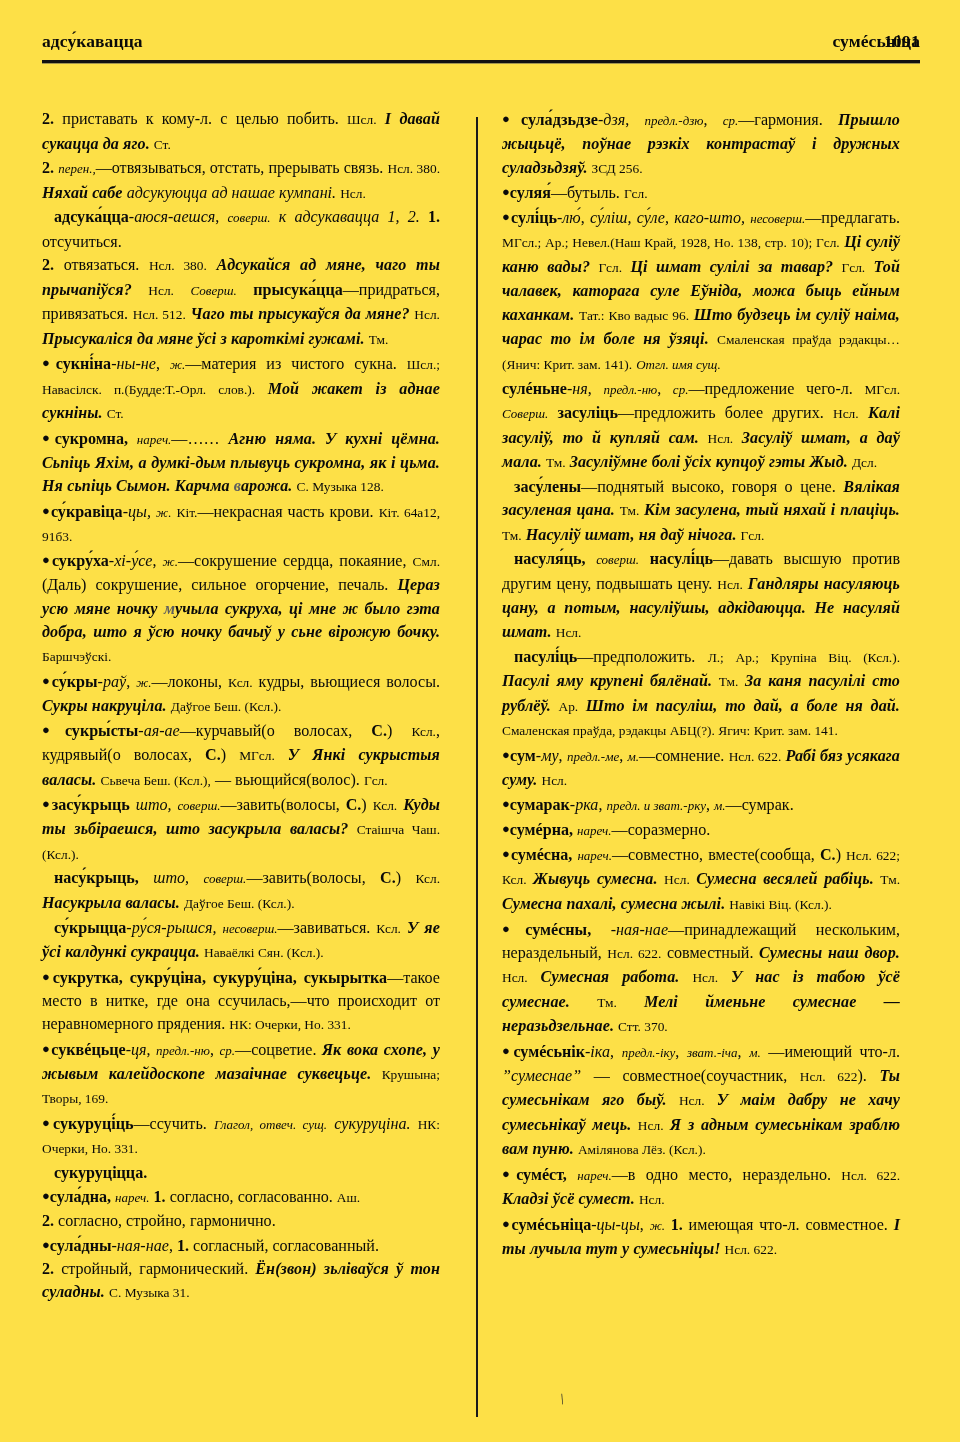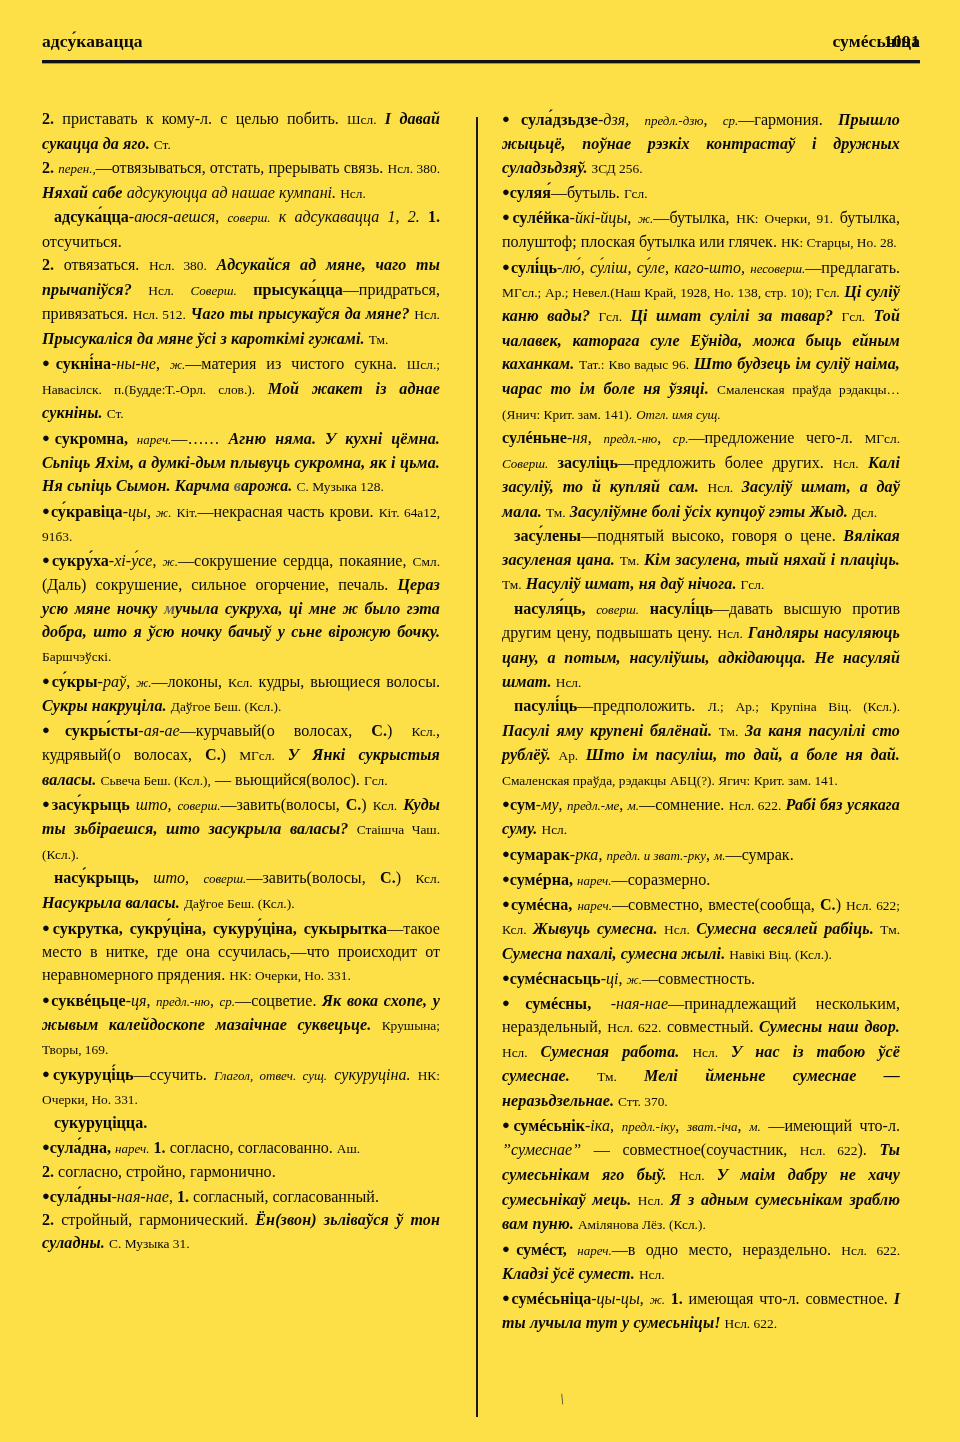--- a/index.html
+++ b/index.html
@@ -159,43 +159,42 @@
         <div class="entry ind"><span class="lemma">адсука́цца</span><span class="infl">-аюся-аешся</span>, <span class="gram">соверш.</span> <span class="infl">к адсукавацца 1, 2.</span> <span class="num">1.</span> отсучиться.</div>
         <div class="entry noind"><span class="num">2.</span> отвязаться. <span class="src">Нсл. 380.</span> <span class="q">Адсукайся ад мяне, чаго ты прычапіўся?</span> <span class="src">Нсл.</span> <span class="gram">Соверш.</span> <span class="lemma">прысука́цца</span>—придраться, привязаться. <span class="src">Нсл. 512.</span> <span class="q">Чаго ты прысукаўся да мяне?</span> <span class="src">Нсл.</span> <span class="q">Прысукаліся да мяне ўсі з кароткімі гужамі.</span> <span class="src">Тм.</span></div>
         <div class="entry noind"><span class="bullet">●</span><span class="lemma">сукні́на</span><span class="infl">-ны-не</span>, <span class="gram">ж.</span>—материя из чистого сукна. <span class="src">Шсл.; Навасілск. п.(Будде:Т.-Орл. слов.).</span> <span class="q">Мой жакет із аднае сукніны.</span> <span class="src">Ст.</span></div>
         <div class="entry noind"><span class="bullet">●</span><span class="lemma">сукромна,</span> <span class="gram">нареч.</span>—…… <span class="q">Агню няма. У кухні цёмна. Сьпіць Яхім, а думкі-дым плывуць сукромна, як і цьма. Ня сьпіць Сымон. Карчма <span class="faint">в</span>арожа.</span> <span class="src">С. Музыка 128.</span></div>
         <div class="entry noind"><span class="bullet">●</span><span class="lemma">су́кравіца</span><span class="infl">-цы,</span> <span class="gram">ж.</span> <span class="src">Кіт.</span>—некрасная часть крови. <span class="src">Кіт. 64а12, 91б3.</span></div>
         <div class="entry noind"><span class="bullet">●</span><span class="lemma">сукру́ха</span><span class="infl">-хі-у́се</span>, <span class="gram">ж.</span>—сокрушение сердца, покаяние, <span class="src">Смл.</span> (Даль) сокрушение, сильное огорчение, печаль. <span class="q">Цераз усю мяне ночку <span class="faint">м</span>учыла сукруха, ці мне ж было гэта добра, што я ўсю ночку бачыў у сьне вірожую бочку.</span> <span class="src">Баршчэўскі.</span></div>
         <div class="entry noind"><span class="bullet">●</span><span class="lemma">су́кры</span><span class="infl">-раў</span>, <span class="gram">ж.</span>—локоны, <span class="src">Ксл.</span> кудры, вьющиеся волосы. <span class="q">Сукры накруціла.</span> <span class="src">Даўгое Беш. (Ксл.).</span></div>
         <div class="entry noind"><span class="bullet">●</span><span class="lemma">сукры́сты</span><span class="infl">-ая-ае</span>—курчавый(о волосах, <span class="b">С.</span>) <span class="src">Ксл.</span>, кудрявый(о волосах, <span class="b">С.</span>) <span class="src">МГсл.</span> <span class="q">У Янкі сукрыстыя валасы.</span> <span class="src">Сьвеча Беш. (Ксл.),</span> — вьющийся(волос). <span class="src">Гсл.</span></div>
         <div class="entry noind"><span class="bullet">●</span><span class="lemma">засу́крыць</span> <span class="infl">што,</span> <span class="gram">соверш.</span>—завить(волосы, <span class="b">С.</span>) <span class="src">Ксл.</span> <span class="q">Куды ты зьбіраешся, што засукрыла валасы?</span> <span class="src">Стаішча Чаш. (Ксл.).</span></div>
         <div class="entry ind"><span class="lemma">насу́крыць,</span> <span class="infl">што,</span> <span class="gram">соверш.</span>—завить(волосы, <span class="b">С.</span>) <span class="src">Ксл.</span> <span class="q">Насукрыла валасы.</span> <span class="src">Даўгое Беш. (Ксл.).</span></div>
+        <div class="entry ind"><span class="lemma">су́крыцца</span><span class="infl">-ру́ся-рышся,</span> <span class="gram">несоверш.</span>—завиваться. <span class="src">Ксл.</span> <span class="q">У яе ўсі калдункі сукрацца.</span> <span class="src">Наваёлкі Сян. (Ксл.).</span></div>
         <div class="entry noind"><span class="bullet">●</span><span class="lemma">сукрутка, сукру́ціна, сукуру́ціна, сукырытка</span>—такое место в нитке, где она ссучилась,—что происходит от неравномерного прядения. <span class="src">НК: Очерки, Но. 331.</span></div>
         <div class="entry noind"><span class="bullet">●</span><span class="lemma">суквéцьце</span><span class="infl">-ця</span>, <span class="gram">предл.-ню</span>, <span class="gram">ср.</span>—соцветие. <span class="q">Як вока схопе, у жывым калейдоскопе мазаічнае суквецьце.</span> <span class="src">Крушына; Творы, 169.</span></div>
         <div class="entry noind"><span class="bullet">●</span><span class="lemma">сукуруці́ць</span>—ссучить. <span class="gram">Глагол, отвеч. сущ.</span> <span class="infl">сукуруціна.</span> <span class="src">НК: Очерки, Но. 331.</span></div>
         <div class="entry ind"><span class="lemma">сукуруціцца.</span></div>
         <div class="entry noind"><span class="bullet">●</span><span class="lemma">сула́дна,</span> <span class="gram">нареч.</span> <span class="num">1.</span> согласно, согласованно. <span class="src">Аш.</span></div>
         <div class="entry noind"><span class="num">2.</span> согласно, стройно, гармонично.</div>
         <div class="entry noind"><span class="bullet">●</span><span class="lemma">сула́дны</span><span class="infl">-ная-нае</span>, <span class="num">1.</span> согласный, согласованный.</div>
         <div class="entry noind"><span class="num">2.</span> стройный, гармонический. <span class="q">Ён(звон) зьліваўся ў тон суладны.</span> <span class="src">С. Музыка 31.</span></div>
       </div>
     <div class="col col-right" id="col-right">
         <div class="entry noind"><span class="bullet">●</span><span class="lemma">сула́дзьдзе</span><span class="infl">-дзя</span>, <span class="gram">предл.-дзю</span>, <span class="gram">ср.</span>—гармония. <span class="q">Прышло жыцьцё, поўнае рэзкіх контрастаў і дружных суладзьдзяў.</span> <span class="src">ЗСД 256.</span></div>
         <div class="entry noind"><span class="bullet">●</span><span class="lemma">суляя́</span>—бутыль. <span class="src">Гсл.</span></div>
-        <div class="entry noind"><span class="bullet">●</span><span class="lemma">сулéйка</span><span class="infl">-йкі-йцы</span>, <span class="gram">ж.</span>—бутылка, <span class="src">НК: Очерки, 91.</span> бутылка, полуштоф; плоская бутылка или глячек. <span class="src">НК: Старцы, Но. 28.</span></div>
         <div class="entry noind"><span class="bullet">●</span><span class="lemma">сулі́ць</span><span class="infl">-лю́</span>, <span class="infl">су́ліш, су́ле, каго-што,</span> <span class="gram">несоверш.</span>—предлагать. <span class="src">МГсл.; Ар.; Невел.(Наш Край, 1928, Но. 138, стр. 10); Гсл.</span> <span class="q">Ці суліў каню вады?</span> <span class="src">Гсл.</span> <span class="q">Ці шмат сулілі за тавар?</span> <span class="src">Гсл.</span> <span class="q">Той чалавек, каторага суле Еўніда, можа быць ейным каханкам.</span> <span class="src">Тат.: Кво вадыс 96.</span> <span class="q">Што будзець ім суліў наіма, чарас то ім боле ня ўзяці.</span> <span class="src">Смаленская праўда рэдакцы…(Янич: Крит. зам. 141).</span> <span class="gram">Отгл. имя сущ.</span></div>
         <div class="entry noind"><span class="lemma">сулéньне</span><span class="infl">-ня</span>, <span class="gram">предл.-ню</span>, <span class="gram">ср.</span>—предложение чего-л. <span class="src">МГсл.</span> <span class="gram">Соверш.</span> <span class="lemma">засуліць</span>—предложить более других. <span class="src">Нсл.</span> <span class="q">Калі засуліў, то й купляй сам.</span> <span class="src">Нсл.</span> <span class="q">Засуліў шмат, а даў мала.</span> <span class="src">Тм.</span> <span class="q">Засуліўмне болі ўсіх купцоў гэты Жыд.</span> <span class="src">Дсл.</span></div>
         <div class="entry ind"><span class="lemma">засу́лены</span>—поднятый высоко, говоря о цене. <span class="q">Вялікая засуленая цана.</span> <span class="src">Тм.</span> <span class="q">Кім засулена, тый няхай і плаціць.</span> <span class="src">Тм.</span> <span class="q">Насуліў шмат, ня даў нічога.</span> <span class="src">Гсл.</span></div>
         <div class="entry ind"><span class="lemma">насуля́ць,</span> <span class="gram">соверш.</span> <span class="lemma">насулі́ць</span>—давать высшую против другим цену, подвышать цену. <span class="src">Нсл.</span> <span class="q">Гандляры насуляюць цану, а потым, насуліўшы, адкідаюцца. Не насуляй шмат.</span> <span class="src">Нсл.</span></div>
         <div class="entry ind"><span class="lemma">пасулі́ць</span>—предположить. <span class="src">Л.; Ар.; Крупіна Віц. (Ксл.).</span> <span class="q">Пасулі яму крупені бялёнай.</span> <span class="src">Тм.</span> <span class="q">За каня пасулілі сто рублёў.</span> <span class="src">Ар.</span> <span class="q">Што ім пасуліш, то дай, а боле ня дай.</span> <span class="src">Смаленская праўда, рэдакцы АБЦ(?). Ягич: Крит. зам. 141.</span></div>
         <div class="entry noind"><span class="bullet">●</span><span class="lemma">сум</span><span class="infl">-му</span>, <span class="gram">предл.-ме</span>, <span class="gram">м.</span>—сомнение. <span class="src">Нсл. 622.</span> <span class="q">Рабі бяз усякага суму.</span> <span class="src">Нсл.</span></div>
         <div class="entry noind"><span class="bullet">●</span><span class="lemma">сумарак</span><span class="infl">-рка</span>, <span class="gram">предл. и зват.-рку</span>, <span class="gram">м.</span>—сумрак.</div>
         <div class="entry noind"><span class="bullet">●</span><span class="lemma">сумéрна,</span> <span class="gram">нареч.</span>—соразмерно.</div>
         <div class="entry noind"><span class="bullet">●</span><span class="lemma">сумéсна,</span> <span class="gram">нареч.</span>—совместно, вместе(сообща, <span class="b">С.</span>) <span class="src">Нсл. 622; Ксл.</span> <span class="q">Жывуць сумесна.</span> <span class="src">Нсл.</span> <span class="q">Сумесна весялей рабіць.</span> <span class="src">Тм.</span> <span class="q">Сумесна пахалі, сумесна жылі.</span> <span class="src">Навікі Віц. (Ксл.).</span></div>
-        <div class="entry noind"><span class="bullet">●</span><span class="lemma">сумéснасьць</span><span class="infl">-ці</span>, <span class="gram">ж.</span>—совместность.</div>
         <div class="entry noind"><span class="bullet">●</span><span class="lemma">сумéсны,</span> <span class="infl">-ная-нае</span>—принадлежащий нескольким, нераздельный, <span class="src">Нсл. 622.</span> совместный. <span class="q">Сумесны наш двор.</span> <span class="src">Нсл.</span> <span class="q">Сумесная работа.</span> <span class="src">Нсл.</span> <span class="q">У нас із табою ўсё сумеснае.</span> <span class="src">Тм.</span> <span class="q">Мелі йменьне сумеснае — неразьдзельнае.</span> <span class="src">Стт. 370.</span></div>
         <div class="entry noind"><span class="bullet">●</span><span class="lemma">сумéсьнік</span><span class="infl">-іка</span>, <span class="gram">предл.-іку</span>, <span class="gram">зват.-іча</span>, <span class="gram">м.</span> —имеющий что-л. <span class="infl">”сумеснае”</span> — совместное(соучастник, <span class="src">Нсл. 622</span>). <span class="q">Ты сумесьнікам яго быў.</span> <span class="src">Нсл.</span> <span class="q">У маім дабру не хачу сумесьнікаў мець.</span> <span class="src">Нсл.</span> <span class="q">Я з адным сумесьнікам зраблю вам пуню.</span> <span class="src">Амілянова Лёз. (Ксл.).</span></div>
         <div class="entry noind"><span class="bullet">●</span><span class="lemma">сумéст,</span> <span class="gram">нареч.</span>—в одно место, нераздельно. <span class="src">Нсл. 622.</span> <span class="q">Кладзі ўсё сумест.</span> <span class="src">Нсл.</span></div>
         <div class="entry noind"><span class="bullet">●</span><span class="lemma">сумéсьніца</span><span class="infl">-цы-цы</span>, <span class="gram">ж.</span> <span class="num">1.</span> имеющая что-л. совместное. <span class="q">I ты лучыла тут у сумесьніцы!</span> <span class="src">Нсл. 622.</span></div>
       </div>
   </div>
 
   <div class="tickmark">\</div>
 
 </div>

